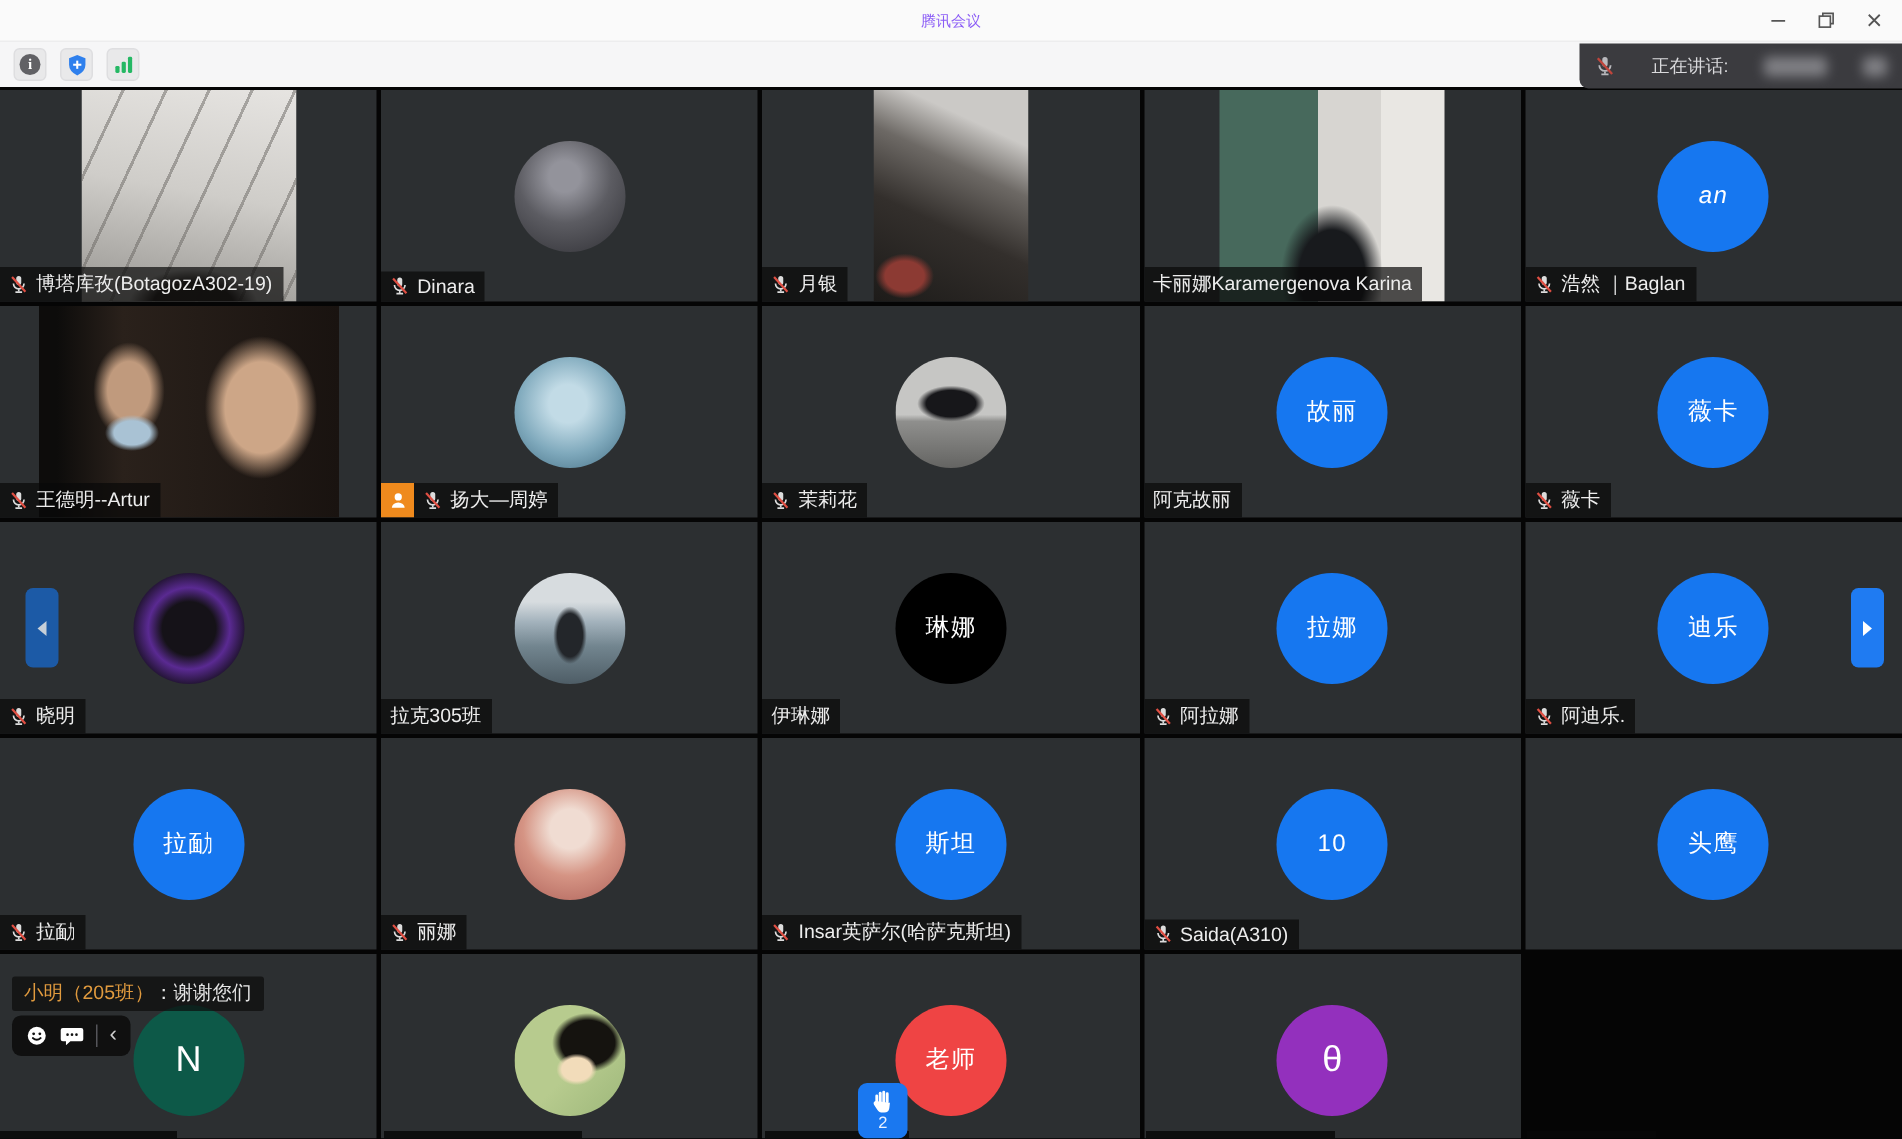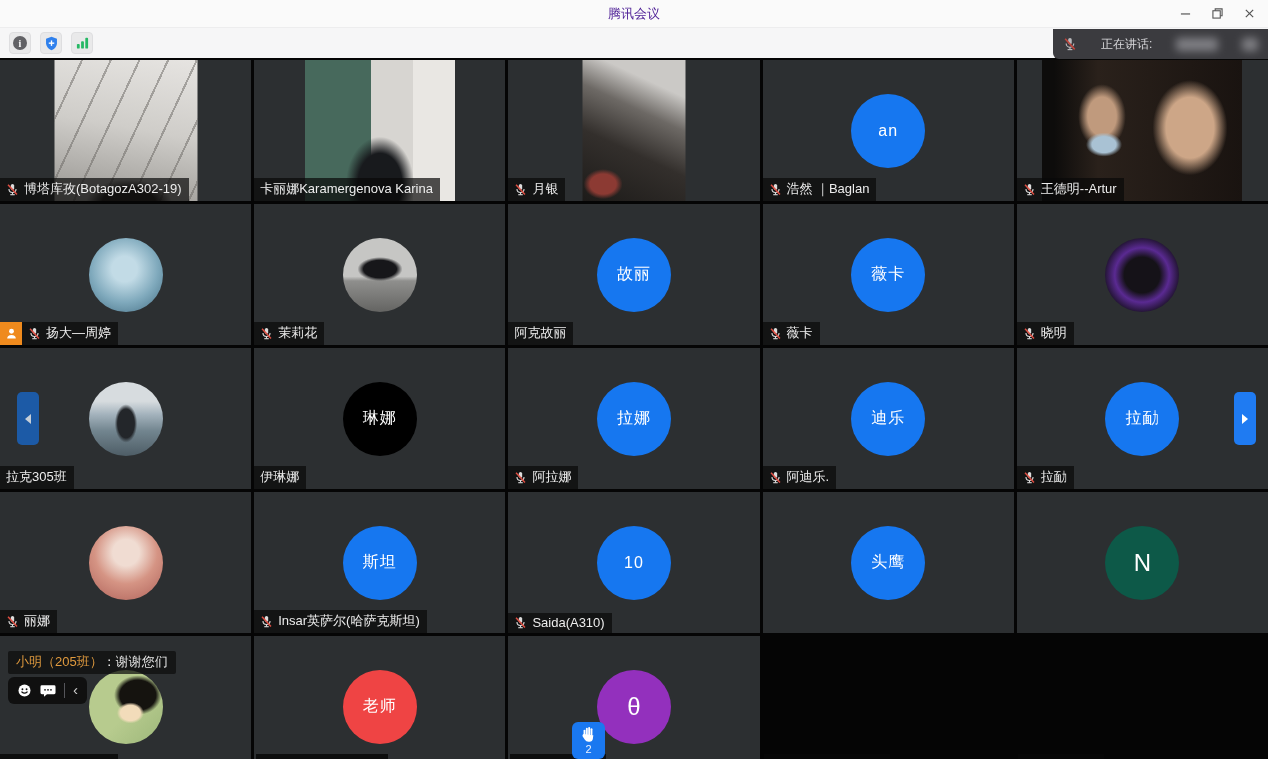--- a/index.html
+++ b/index.html
@@ -4,21 +4,21 @@
 <style>
   html,body{margin:0;padding:0;}
   body{
     position:relative;width:1268px;height:759px;overflow:hidden;background:#000;
     font-family:"Liberation Sans","DejaVu Sans",sans-serif;
     -webkit-font-smoothing:antialiased;
   }
   
   .titlebar{position:absolute;top:0;left:0;right:0;height:27px;background:#fafafa;
     border-bottom:1px solid #ededee;display:flex;align-items:center;justify-content:center;z-index:10;}
-  .title{font-size:13px;color:#4c1d95;}
+  .title{font-size:10px;color:#8b5cf6;}
   .win-controls{position:absolute;right:6px;top:0;height:27px;display:flex;align-items:center;gap:6px;}
   .win-btn{width:26px;height:22px;display:flex;align-items:center;justify-content:center;cursor:default;}
   
   .toolbar{position:absolute;top:28px;left:0;right:0;height:30px;background:#f6f6f7;
     display:flex;align-items:center;gap:9px;padding-left:9px;z-index:9;}
   .tool-btn{width:22px;height:22px;border-radius:4px;background:#e9e9ea;border:1px solid #dedee0;
     display:flex;align-items:center;justify-content:center;box-sizing:border-box;}
   .info-circle{width:14px;height:14px;border-radius:50%;background:#616165;color:#fff;font-size:10px;
     font-weight:bold;display:flex;align-items:center;justify-content:center;font-family:"Liberation Serif",serif;}
   
@@ -165,44 +165,59 @@
             <path d="M3.2 6.5 a3.8 3.8 0 0 0 7.6 0" fill="none" stroke="#dcdcdc" stroke-width="1.2"></path>
             <line x1="7" y1="10.6" x2="7" y2="12.2" stroke="#dcdcdc" stroke-width="1.2"></line>
             <line x1="4.6" y1="12.6" x2="9.4" y2="12.6" stroke="#dcdcdc" stroke-width="1.2"></line>
             <line x1="2.2" y1="1.8" x2="11.8" y2="12.4" stroke="#e04f43" stroke-width="1.6"></line>
           </svg>
       <span>博塔库孜(BotagozA302-19)</span>
         </span>
     </div>
   </div>
   <div class="tile">
+    <div class="avatar p-dinara"></div>
+    <div class="label">
+        <span class="seg">
+      <svg class="mic" width="13" height="13" viewBox="0 0 14 14">
+            <rect x="5.2" y="1" width="3.6" height="6.5" rx="1.8" fill="#dcdcdc"></rect>
+            <path d="M3.2 6.5 a3.8 3.8 0 0 0 7.6 0" fill="none" stroke="#dcdcdc" stroke-width="1.2"></path>
+            <line x1="7" y1="10.6" x2="7" y2="12.2" stroke="#dcdcdc" stroke-width="1.2"></line>
+            <line x1="4.6" y1="12.6" x2="9.4" y2="12.6" stroke="#dcdcdc" stroke-width="1.2"></line>
+            <line x1="2.2" y1="1.8" x2="11.8" y2="12.4" stroke="#e04f43" stroke-width="1.6"></line>
+          </svg>
+      <span>Dinara</span>
+        </span>
+    </div>
+  </div>
+  <div class="tile">
+    <div class="vid v-moon"></div>
+    <div class="label">
+        <span class="seg">
+      <svg class="mic" width="13" height="13" viewBox="0 0 14 14">
+            <rect x="5.2" y="1" width="3.6" height="6.5" rx="1.8" fill="#dcdcdc"></rect>
+            <path d="M3.2 6.5 a3.8 3.8 0 0 0 7.6 0" fill="none" stroke="#dcdcdc" stroke-width="1.2"></path>
+            <line x1="7" y1="10.6" x2="7" y2="12.2" stroke="#dcdcdc" stroke-width="1.2"></line>
+            <line x1="4.6" y1="12.6" x2="9.4" y2="12.6" stroke="#dcdcdc" stroke-width="1.2"></line>
+            <line x1="2.2" y1="1.8" x2="11.8" y2="12.4" stroke="#e04f43" stroke-width="1.6"></line>
+          </svg>
+      <span>月银</span>
+        </span>
+    </div>
+  </div>
+  <div class="tile">
     <div class="vid v-karina"></div>
     <div class="label">
         <span class="seg">
       <span>卡丽娜Karamergenova Karina</span>
         </span>
     </div>
   </div>
   <div class="tile">
-    <div class="vid v-moon"></div>
-    <div class="label">
-        <span class="seg">
-      <svg class="mic" width="13" height="13" viewBox="0 0 14 14">
-            <rect x="5.2" y="1" width="3.6" height="6.5" rx="1.8" fill="#dcdcdc"></rect>
-            <path d="M3.2 6.5 a3.8 3.8 0 0 0 7.6 0" fill="none" stroke="#dcdcdc" stroke-width="1.2"></path>
-            <line x1="7" y1="10.6" x2="7" y2="12.2" stroke="#dcdcdc" stroke-width="1.2"></line>
-            <line x1="4.6" y1="12.6" x2="9.4" y2="12.6" stroke="#dcdcdc" stroke-width="1.2"></line>
-            <line x1="2.2" y1="1.8" x2="11.8" y2="12.4" stroke="#e04f43" stroke-width="1.6"></line>
-          </svg>
-      <span>月银</span>
-        </span>
-    </div>
-  </div>
-  <div class="tile">
-    <div class="avatar" style="background: rgb(22, 119, 240);">an</div>
+    <div class="avatar" style="background: rgb(22, 119, 240); font-style: italic;">an</div>
     <div class="label">
         <span class="seg">
       <svg class="mic" width="13" height="13" viewBox="0 0 14 14">
             <rect x="5.2" y="1" width="3.6" height="6.5" rx="1.8" fill="#dcdcdc"></rect>
             <path d="M3.2 6.5 a3.8 3.8 0 0 0 7.6 0" fill="none" stroke="#dcdcdc" stroke-width="1.2"></path>
             <line x1="7" y1="10.6" x2="7" y2="12.2" stroke="#dcdcdc" stroke-width="1.2"></line>
             <line x1="4.6" y1="12.6" x2="9.4" y2="12.6" stroke="#dcdcdc" stroke-width="1.2"></line>
             <line x1="2.2" y1="1.8" x2="11.8" y2="12.4" stroke="#e04f43" stroke-width="1.6"></line>
           </svg>
       <span>浩然 ｜Baglan</span>

